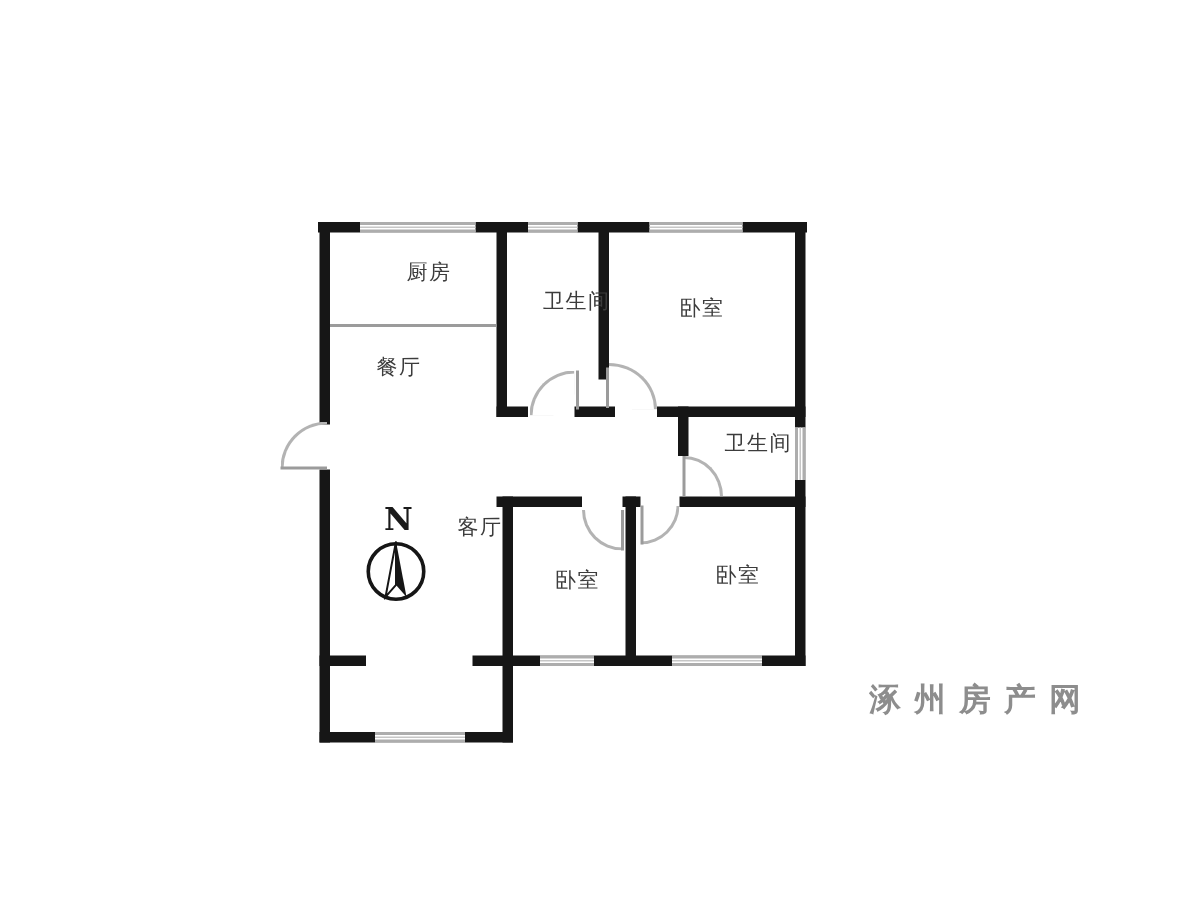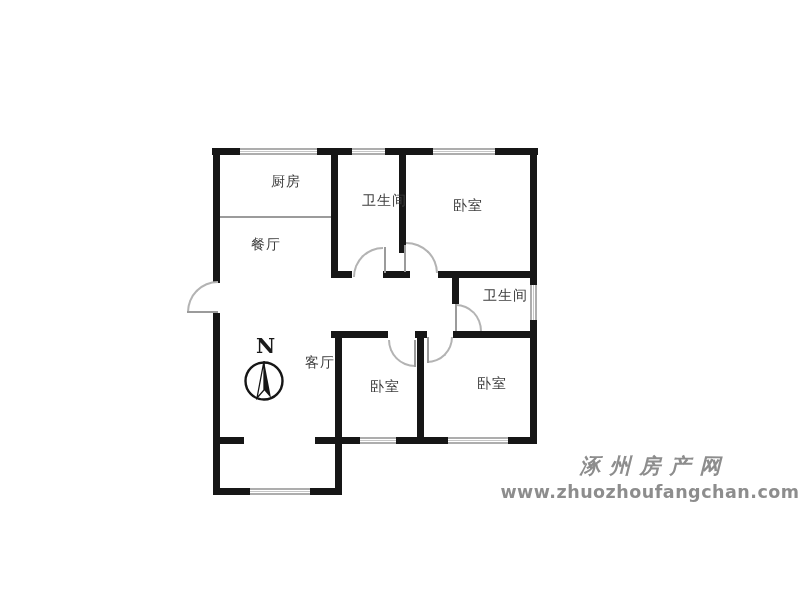--- a/index.html
+++ b/index.html
@@ -23,21 +23,21 @@
   .arc-br{border-bottom:2px solid #b3b3b3;border-right:2px solid #b3b3b3;border-bottom-right-radius:100% 100%;}
   .panel-h{position:absolute;height:2px;background:#9b9b9b;}
   .panel-v{position:absolute;width:2px;background:#9b9b9b;}
   .rlabel{position:absolute;font-size:14px;color:#3c3c3c;white-space:nowrap;letter-spacing:1px;margin-left:15px;}
   .nlabel{position:absolute;font-family:"DejaVu Serif","Liberation Serif",serif;
     font-size:21px;font-weight:bold;color:#1a1a1a;}
   .compass{position:absolute;left:243px;top:359px;}
   .watermark{position:absolute;left:500px;top:452px;width:300px;text-align:center;
     color:#8d8d8d;font-weight:bold;}
   .wm1{font-size:21px;letter-spacing:9px;padding-left:9px;
-    text-shadow:1px 1px 0 rgba(255,255,255,.9),-1px -1px 0 rgba(255,255,255,.9);font-style:italic;}
+    text-shadow:1px 1px 0 rgba(255,255,255,.9),-1px -1px 0 rgba(255,255,255,.9);}
   .wm2{font-size:17.5px;margin-top:2px;letter-spacing:0.5px;
     text-shadow:1px 1px 0 rgba(255,255,255,.9),-1px -1px 0 rgba(255,255,255,.9);}
 </style>
 </head>
 <body>
 
 <div class="plan">
 
   <div class="wall" style="left:212px;top:148px;width:326px;height:7px"></div>
   <div class="wall" style="left:213px;top:148px;width:7px;height:135px"></div>
@@ -84,29 +84,28 @@
   <div class="panel-v" style="left:414px;top:340px;height:27px"></div>
 
   <div class="arc arc-br" style="left:427px;top:337px;width:26px;height:26px"></div>
   <div class="panel-v" style="left:427px;top:337px;height:26px"></div>
 
   <div class="rlabel" style="left:256px;top:173px">厨房</div>
   <div class="rlabel" style="left:347px;top:192px">卫生间</div>
   <div class="rlabel" style="left:438px;top:197px">卧室</div>
   <div class="rlabel" style="left:236px;top:236px">餐厅</div>
   <div class="rlabel" style="left:468px;top:287px">卫生间</div>
-  <div class="rlabel" style="left:290px;top:354px">客厅</div>
+  <div class="rlabel" style="left:290px;top:343px">客厅</div>
   <div class="rlabel" style="left:355px;top:378px">卧室</div>
   <div class="rlabel" style="left:462px;top:375px">卧室</div>
 
   <div class="nlabel" style="left:256px;top:333px">N</div>
   <svg class="compass" width="44" height="44" viewBox="0 0 44 44">
     <circle cx="21" cy="22" r="18.5" fill="none" stroke="#161616" stroke-width="2.4"></circle>
     <polygon points="21,2 28,39 21,31" fill="#161616"></polygon>
     <polygon points="21,2 14,39 21,31" fill="#ffffff" stroke="#161616" stroke-width="1.3"></polygon>
   </svg>
 
   <div class="watermark">
     <div class="wm1">涿州房产网</div>
-    <div class="wm2">www.zhuozhoufangchan.com</div>
   </div>
 
 </div>
 
 </body></html>

